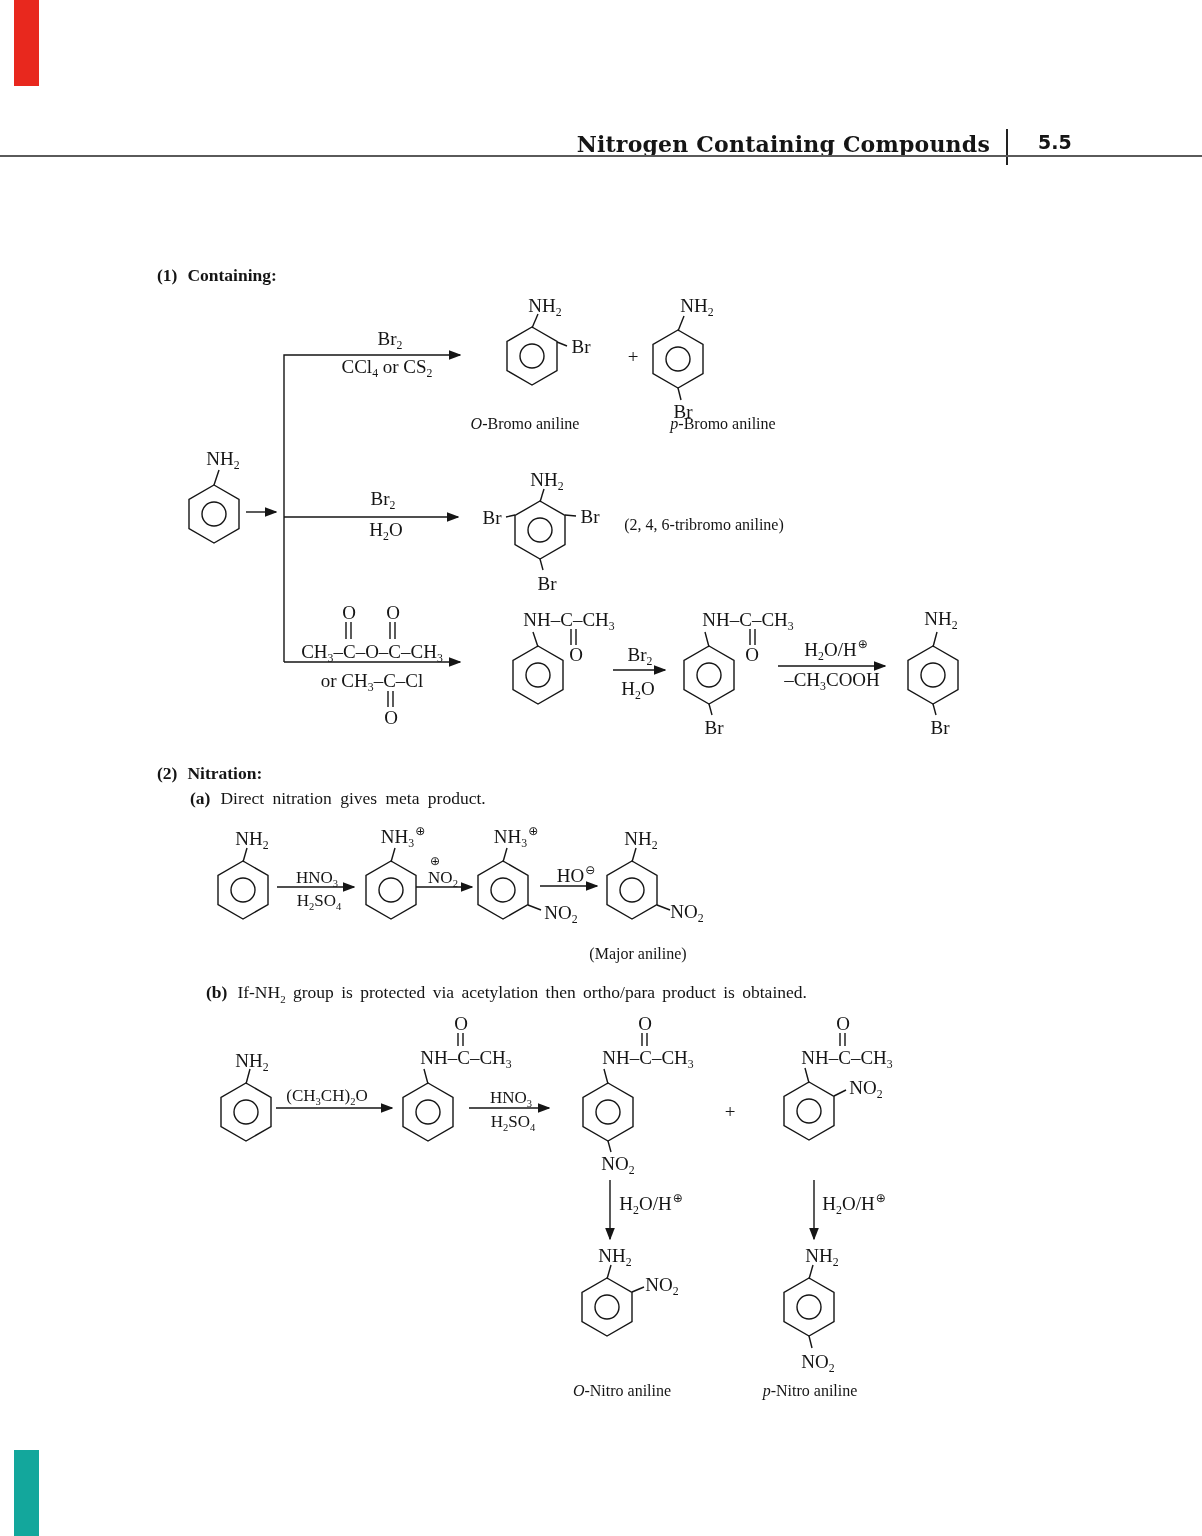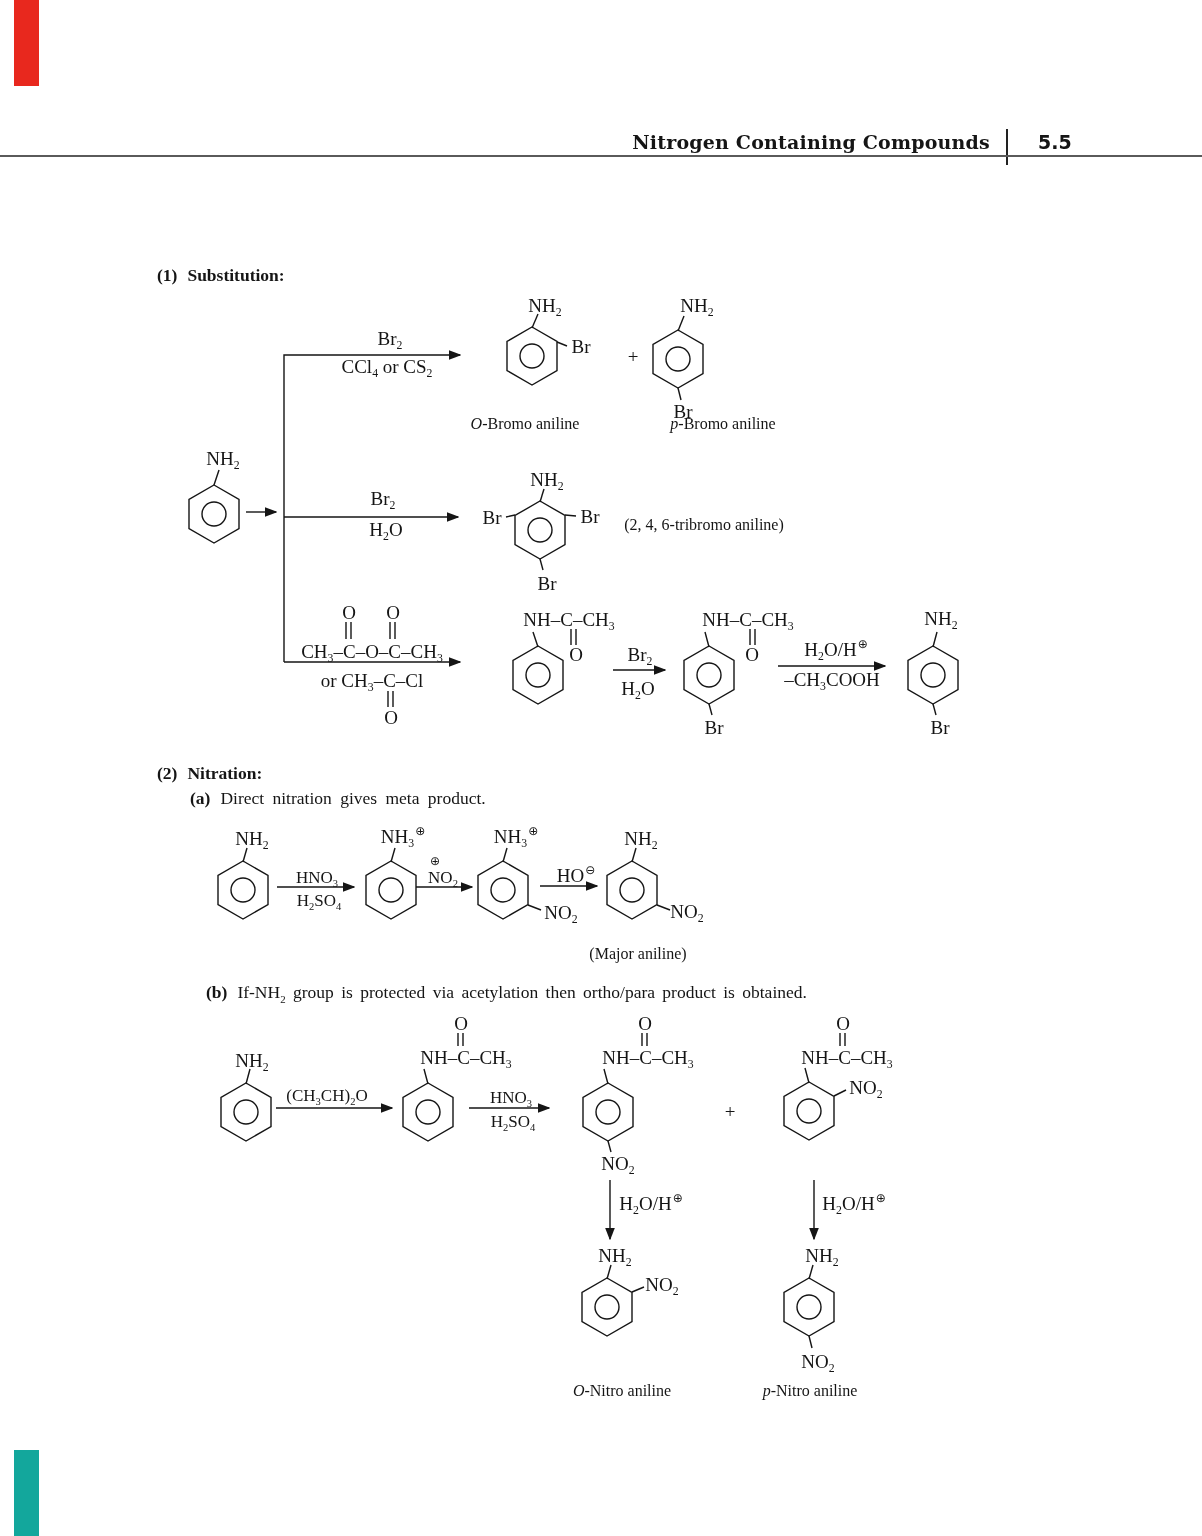--- a/index.html
+++ b/index.html
@@ -1,20 +1,20 @@
 <!DOCTYPE html>
 <html><head>
 <meta charset="utf-8">
 <style>
   html,body{margin:0;padding:0;background:#ffffff;}
   .page{position:relative;width:1202px;height:1536px;background:#fff;
         font-family:"Liberation Serif", serif;color:#151515;overflow:hidden;}
   
   .hdr-title{position:absolute;right:212px;top:131px;font-family:"DejaVu Serif",serif;
-             font-weight:700;font-size:19px;letter-spacing:.2px;white-space:nowrap;}
+             font-weight:700;font-size:22px;letter-spacing:.2px;white-space:nowrap;}
   .hdr-num{position:absolute;left:1038px;top:131px;font-family:"DejaVu Sans",sans-serif;
            font-weight:700;font-size:19px;}
   .hdr-vbar{position:absolute;left:1006px;top:129px;width:2px;height:36px;background:#222;}
   .hdr-rule{position:absolute;left:0;top:155px;width:1202px;height:2px;background:#5a5a5a;}
   .edge-bar{position:absolute;left:14px;width:25px;}
   
   .h-main{position:absolute;left:133px;top:195px;font-family:"DejaVu Sans",sans-serif;
           font-weight:700;font-size:22px;letter-spacing:.2px;word-spacing:8px;white-space:nowrap;}
   .h-line{position:absolute;font-size:17.5px;white-space:nowrap;}
   .b{font-weight:700;}
@@ -37,21 +37,21 @@
 
   <div class="edge-bar" style="top: 0px; height: 86px; background: rgb(232, 40, 30);"></div>
   <div class="edge-bar" style="top: 1450px; height: 86px; background: rgb(19, 167, 156);"></div>
 
   <div class="hdr-title">Nitrogen Containing Compounds</div>
   <div class="hdr-vbar"></div>
   <div class="hdr-num">5.5</div>
   <div class="hdr-rule"></div>
 
   <div class="h-line" style="left:157px;top:265px;">
-    <span class="b">(1)</span><span class="gap"></span><span class="b">Substitution:</span>
+    <span class="b">(1)</span><span class="gap"></span><span class="b">Containing:</span>
   </div>
   <div class="h-line" style="left:157px;top:763px;">
     <span class="b">(2)</span><span class="gap"></span><span class="b">Nitration:</span>
   </div>
   <div class="h-line" style="left:190px;top:788px;word-spacing:4px;">
     <span class="b">(a)</span><span class="gap"></span><span>Direct nitration gives meta product.</span>
   </div>
   <div class="h-line" style="left:190px;top:982px;word-spacing:3px;margin-left:16px;">
     <span class="b">(b)</span><span class="gap"></span><span>If-NH<sub>2</sub> group is protected via acetylation then ortho/para product is obtained.</span>
   </div>

